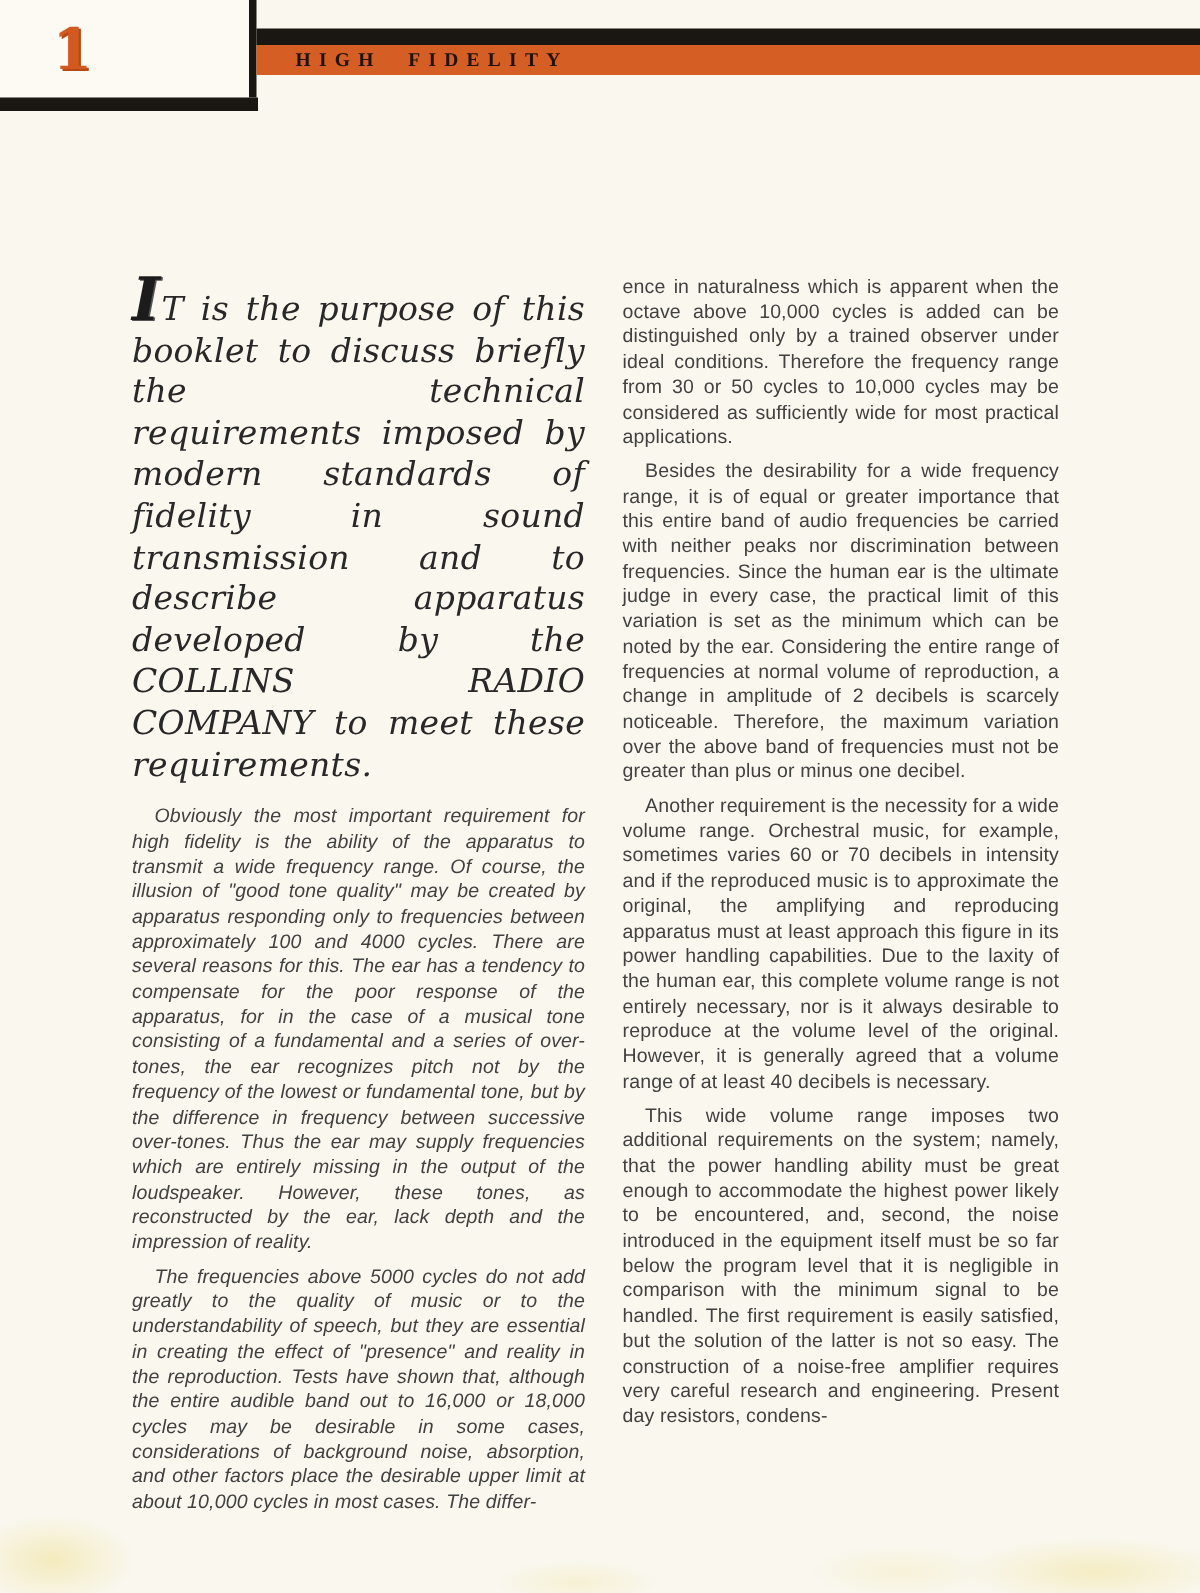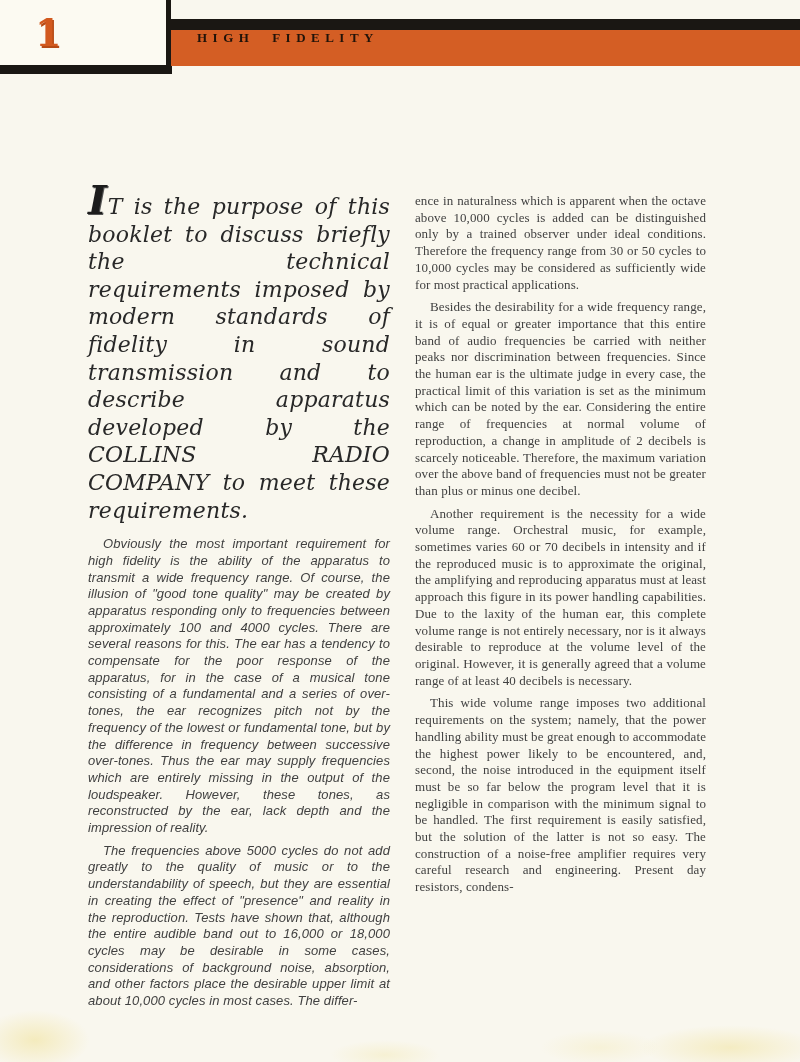--- a/index.html
+++ b/index.html
@@ -31,39 +31,39 @@
     font-size: 38px; line-height: 40px;
     color: #d2591f;
     text-shadow: 1.5px 1.5px 0 #b64a16, -0.5px -0.5px 0 #f9f7ee;
   }
   .banner-black {
     position: absolute; left: 171px; top: 19px; right: 0;
     height: 11px; background: #1a1713;
   }
   .banner-orange {
     position: absolute; left: 171px; top: 30px; right: 0;
-    height: 36px; background: #d45e24;
-    display: flex; 
+    height: 20px; background: #d45e24;
+    display: flex; align-items: center;
   }
   .banner-title {
     padding-left: 26px;
     font-family: "Liberation Serif", serif;
     font-weight: bold;
     font-size: 13px;
     letter-spacing: 5.5px;
     word-spacing: 9px;
     color: #211309;
   }
 
   
   .col-left {
     position: absolute; left: 88px; top: 186px; width: 302px; font-style: italic;
   }
   .col-right {
-    position: absolute; left: 415px; top: 193px; width: 291px; font-family: Liberation Serif, serif;
+    position: absolute; left: 415px; top: 183px; width: 291px;
   }
   .intro {
     font-family: "DejaVu Serif", serif;
     font-size: 22px;
     line-height: 27.6px;
     text-align: justify;
     color: #282828;
     letter-spacing: 0.2px;
     margin: 0 0 12px 0;
   }

